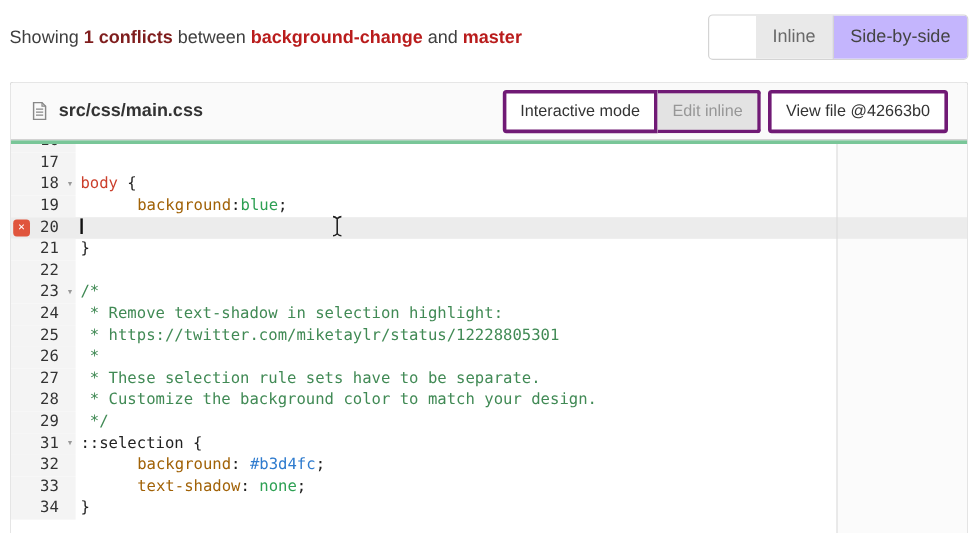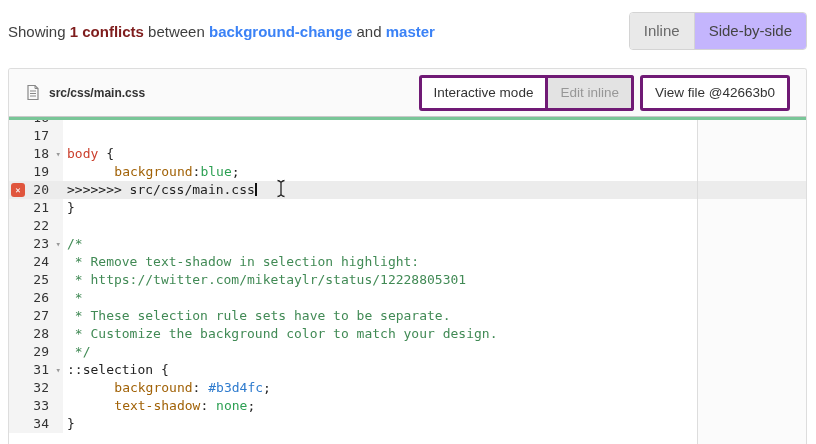--- a/index.html
+++ b/index.html
@@ -1,35 +1,35 @@
 <!DOCTYPE html>
 <html><head>
 <meta charset="utf-8">
 <style>
   html,body{margin:0;padding:0;width:816px;height:444px;overflow:hidden;background:#fff;
     font-family:"Liberation Sans",sans-serif;}
   
   .topbar{position:absolute;left:8px;right:9px;top:12px;display:flex;
     justify-content:space-between;align-items:center;}
   .summary{font-size:15px;color:#3f3f3f;}
-  .summary b{color:#3b82f6;font-weight:bold;}
+  .summary b{color:#b91c1c;font-weight:bold;}
   .summary .orange{color:#7f1d1d;font-weight:bold;}
-  .toggle{display:flex;border:1px solid #d4d4d4;border-radius:4px;overflow:hidden;background:#fff;}
+  .toggle{display:flex;border:1px solid #d4d4d4;border-radius:4px;overflow:hidden;background:#fff;padding-left:39px;}
   .t-btn{font-family:"Liberation Sans",sans-serif;font-size:15px;padding:8px 14px;border:none;
     background:#c4b5fd;color:#444;cursor:pointer;line-height:20px;}
   .t-btn + .t-btn{border-left:1px solid #d4d4d4;}
   .t-btn.active{background:#e9e9e9;color:#696969;}
   
   .panel{position:absolute;left:8px;top:68px;width:799px;height:377px;box-sizing:border-box;
     border:1px solid #ddd;border-bottom:none;border-radius:3px 3px 0 0;background:#fff;
     display:flex;flex-direction:column;overflow:hidden;}
   .panel-header{height:48px;flex:none;display:flex;align-items:center;padding:0 16px;
     background:#fafafa;border-bottom:1px solid #c9c9c9;box-sizing:border-box;}
   .file-icon{display:inline-flex;margin-right:8px;}
-  .filename{font-size:12px;font-weight:bold;color:#333;}
+  .filename{font-size:15px;font-weight:bold;color:#333;}
   .header-buttons{margin-left:auto;display:flex;align-items:center;}
   .h-btn{font-family:"Liberation Sans",sans-serif;font-size:13.5px;padding:7px 12px;
     background:#fff;border:3px solid #701a75;border-radius:3px;color:#333;cursor:pointer;line-height:16px;}
   .h-btn.g-left{border-radius:3px 0 0 3px;}
   .h-btn.g-right{border-radius:0 3px 3px 0;border-left:none;background:#e3e3e3;color:#979797;}
   .h-btn.sep{margin-left:6px;}
   .green-bar{height:3px;flex:none;background:#79c698;}
   
   .editor{flex:1;position:relative;background:#fff;overflow:hidden;cursor:text;}
   .rzone{position:absolute;left:689px;right:0;top:0;bottom:0;background:#fbfbfb;z-index:0;}
@@ -116,21 +116,21 @@
           <div class="gutter">
             <span class="lnum">19</span>
           </div>
           <div class="code"><span class="tok-plain">    </span><span class="tok-prop">background</span><span class="tok-plain">:</span><span class="tok-val">blue</span><span class="tok-plain">;</span></div>
         </div>
         <div class="cm-line active">
           <div class="gutter">
             <span class="marker">✕</span>
             <span class="lnum">20</span>
           </div>
-          <div class="code"><span class="tok-plain">&gt;&gt;&gt;&gt;&gt;&gt;&gt; src/css/main.css</span><span class="caret"></span></div>
+          <div class="code"><span class="caret"></span></div>
         </div>
         <div class="cm-line">
           <div class="gutter">
             <span class="lnum">21</span>
           </div>
           <div class="code"><span class="tok-plain">}</span></div>
         </div>
         <div class="cm-line">
           <div class="gutter">
             <span class="lnum">22</span>

